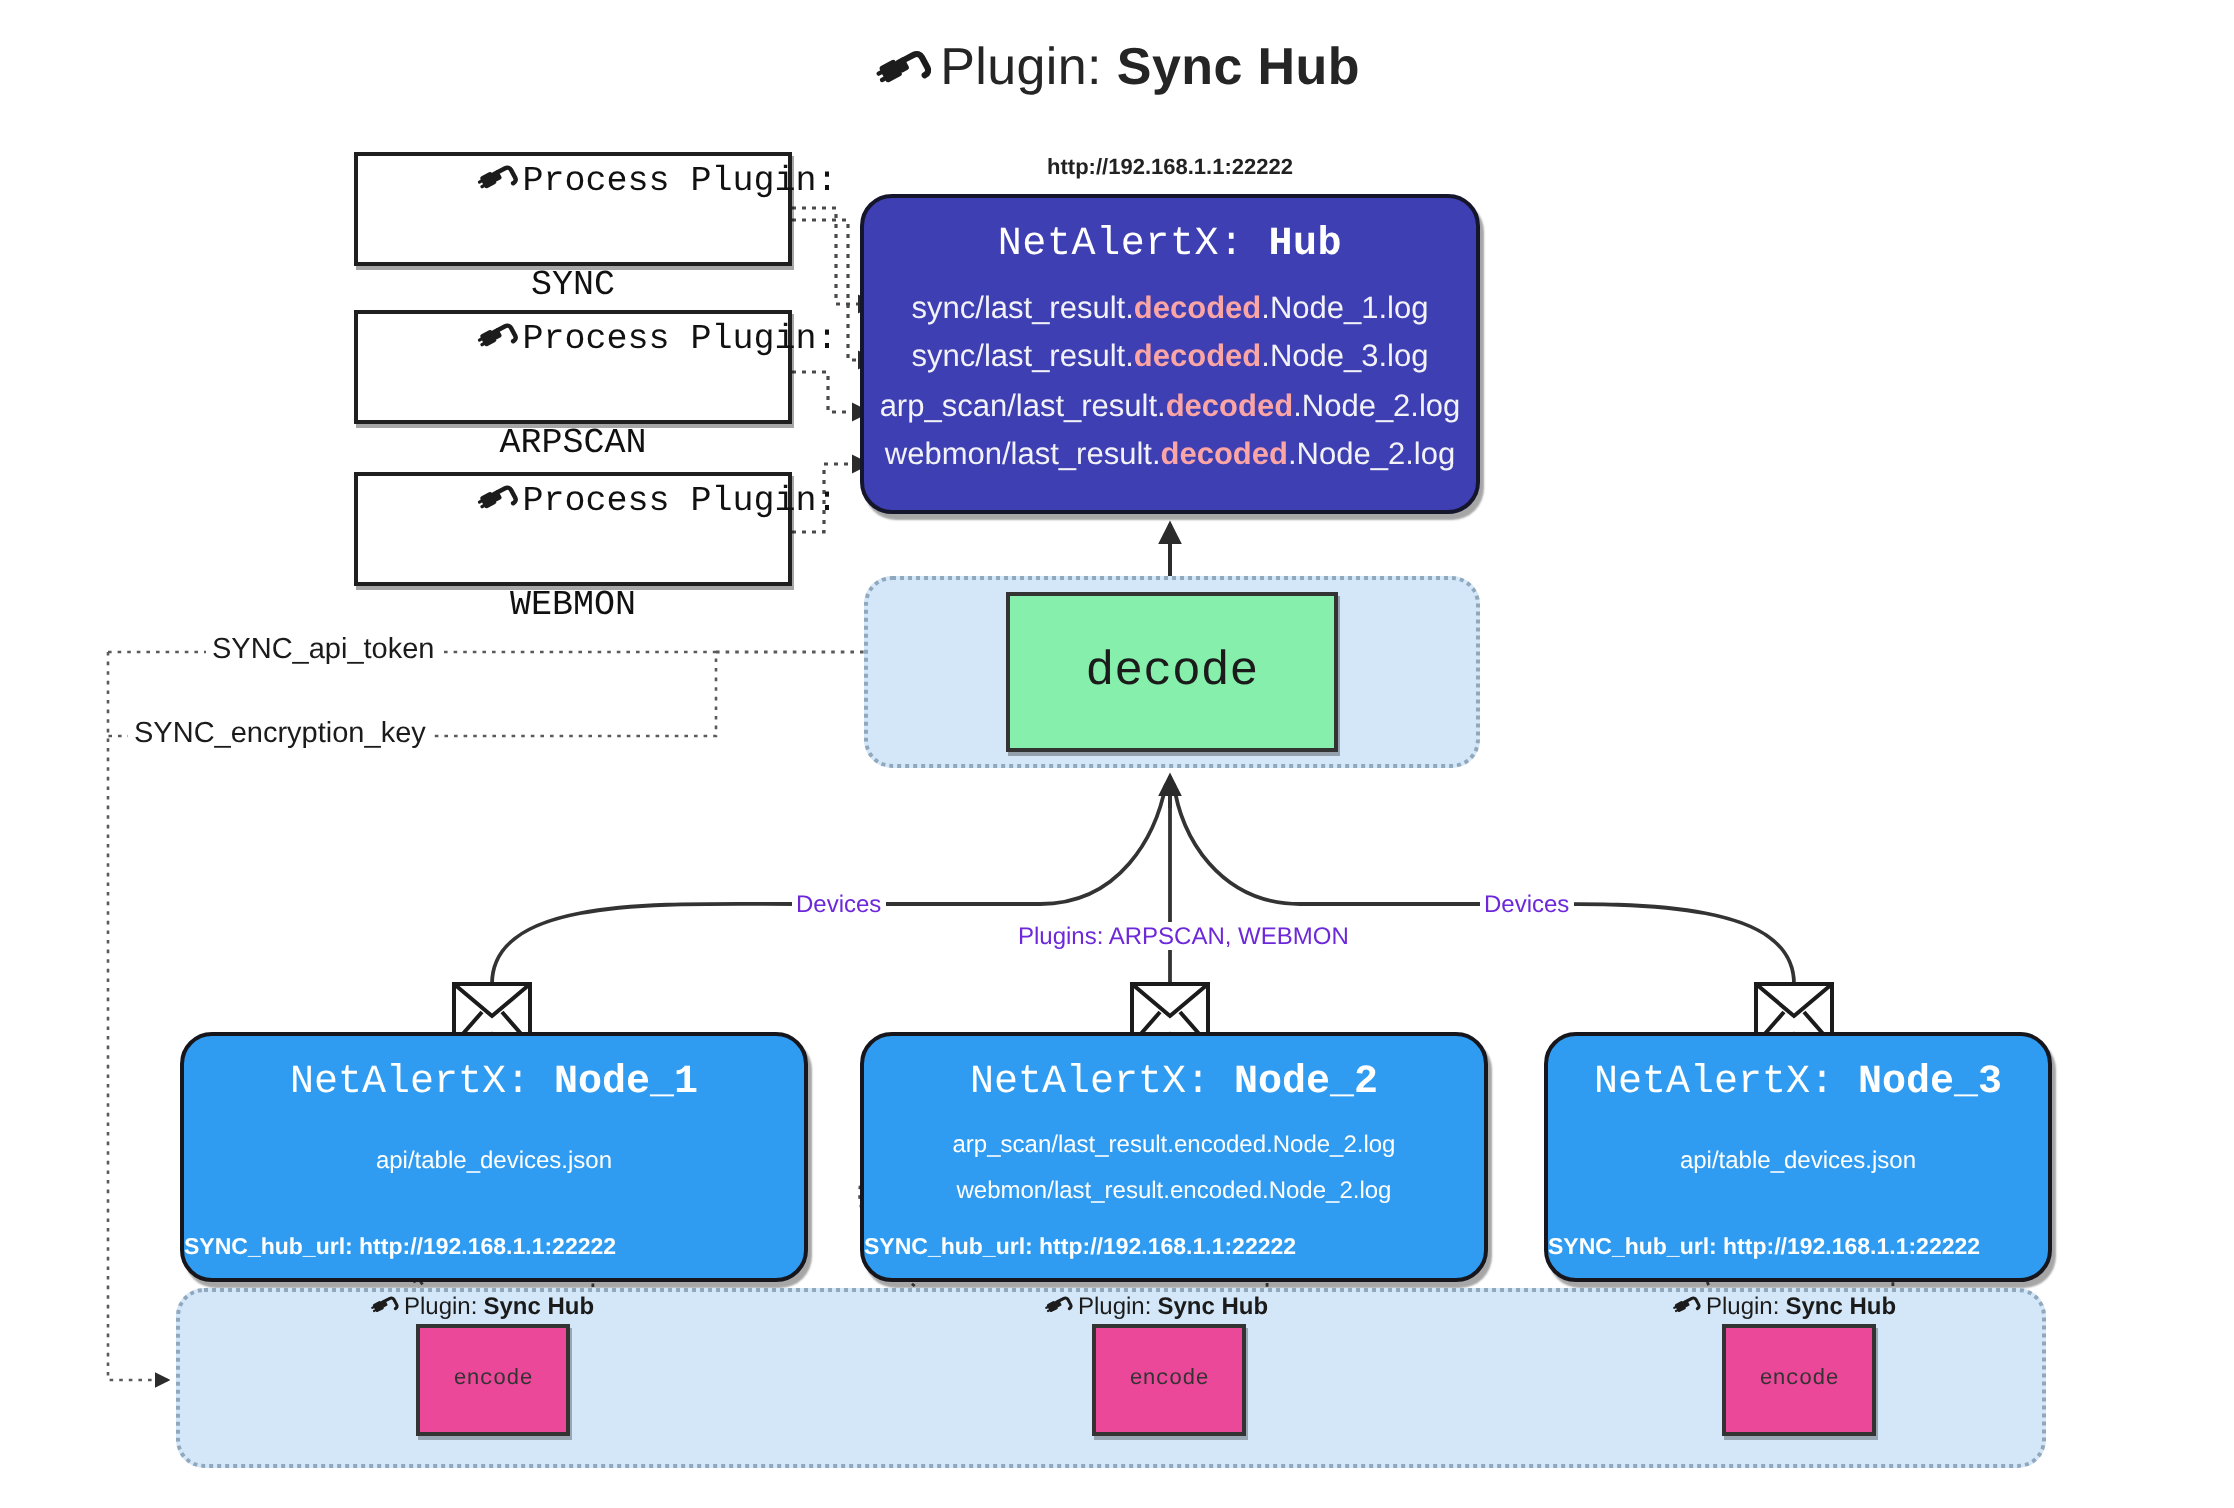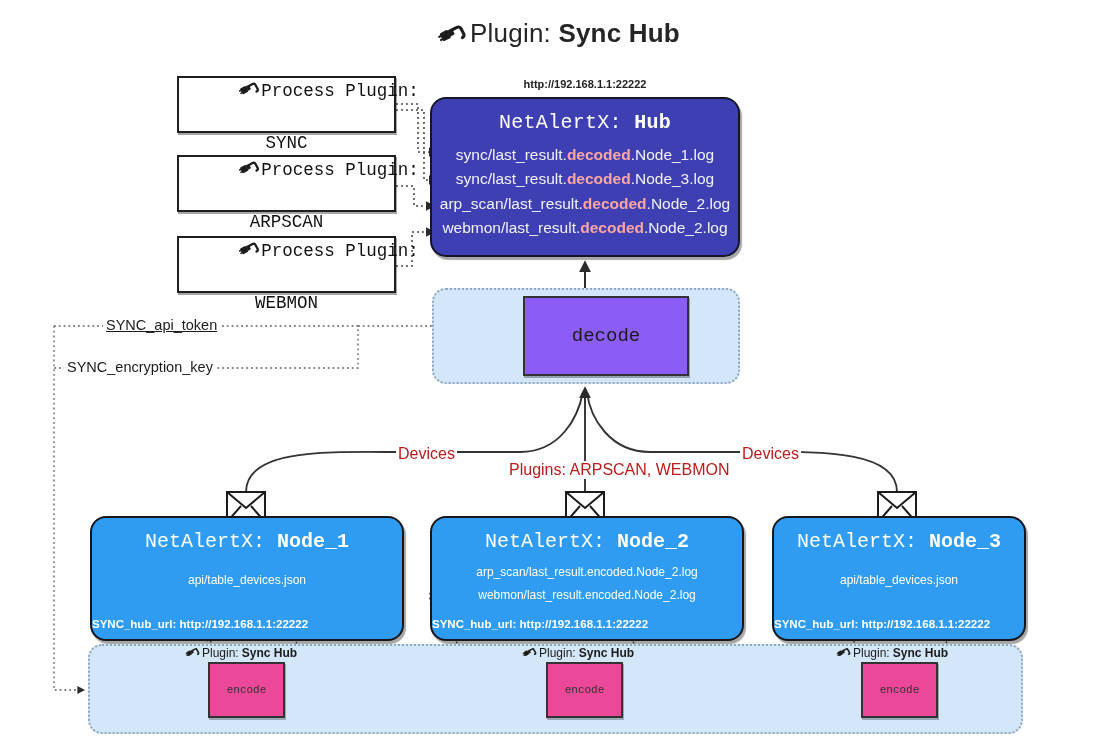--- a/index.html
+++ b/index.html
@@ -112,30 +112,29 @@
 
   
   .blue-zone {
     background: #d4e7f8;
     border: 2px dotted #8fa8bd;
     border-radius: 14px;
   }
 
   
   #decode {
-    background: #8b5cf6;
+    background: #86efac;
     border: 2px solid #333;
     display: flex;
     align-items: center;
     justify-content: center;
     font-family: "Liberation Mono", monospace;
-    font-size: 19px;
+    font-size: 24px;
     color: #1b1b1b;
     box-shadow: 1px 2px 0 rgba(0,0,0,.3);
-    margin-left: 20px;
   }
 
   
   .nodebox {
     background: #2f9cf2;
     border: 2.5px solid #16161c;
     border-radius: 16px;
     color: #ffffff;
     box-shadow: 2px 3px 1px rgba(0,0,0,.35);
     position: absolute;
@@ -190,22 +189,22 @@
     white-space: nowrap;
     display: flex;
     align-items: center;
   }
   .encode-label .bold { font-weight: bold; margin-left: 3px; }
   .encode-label .plug { margin-right: 2px; display: inline-block; }
 
   
   .edge-label {
     position: absolute;
-    font-size: 16px;
-    color: #b91c1c;
+    font-size: 12px;
+    color: #6d28d9;
     background: #ffffff;
     white-space: nowrap;
     padding: 0 2px;
   }
   .cfg-label {
     position: absolute;
     font-size: 14.5px;
     color: #1b1b1b;
     background: #ffffff;
     white-space: nowrap;
@@ -338,21 +337,21 @@
     <div class="hub-title"><span>NetAlertX: </span><span class="b">Hub</span></div>
     <div class="hub-line"><span>sync/last_result.</span><b>decoded</b><span>.Node_1.log</span></div>
     <div class="hub-line"><span>sync/last_result.</span><b>decoded</b><span>.Node_3.log</span></div>
     <div class="hub-line"><span>arp_scan/last_result.</span><b>decoded</b><span>.Node_2.log</span></div>
     <div class="hub-line"><span>webmon/last_result.</span><b>decoded</b><span>.Node_2.log</span></div>
   </div>
 
   <div class="node blue-zone" style="left:432px; top:288px; width:308px; height:96px;"></div>
   <div id="decode" class="node" style="left:503px; top:296px; width:166px; height:80px;">decode</div>
 
-  <div class="cfg-label" style="left:103px; top:317px;text-decoration:underline;">SYNC_api_token</div>
+  <div class="cfg-label" style="left:103px; top:317px;">SYNC_api_token</div>
   <div class="cfg-label" style="left:64px; top:359px;">SYNC_encryption_key</div>
 
   <div class="edge-label" style="left:396px; top:445px;">Devices</div>
   <div class="edge-label" style="left:507px; top:461px;">Plugins: ARPSCAN, WEBMON</div>
   <div class="edge-label" style="left:740px; top:445px;">Devices</div>
 
   <div class="envelope" style="left:226px; top:491px;">
     <svg width="40" height="32" viewBox="0 0 40 32">
       <rect x="1" y="1" width="38" height="30" fill="#fff" stroke="#1b1b1b" stroke-width="2"></rect>
       <path d="M1 1 L20 17 L39 1" fill="none" stroke="#1b1b1b" stroke-width="2"></path>

